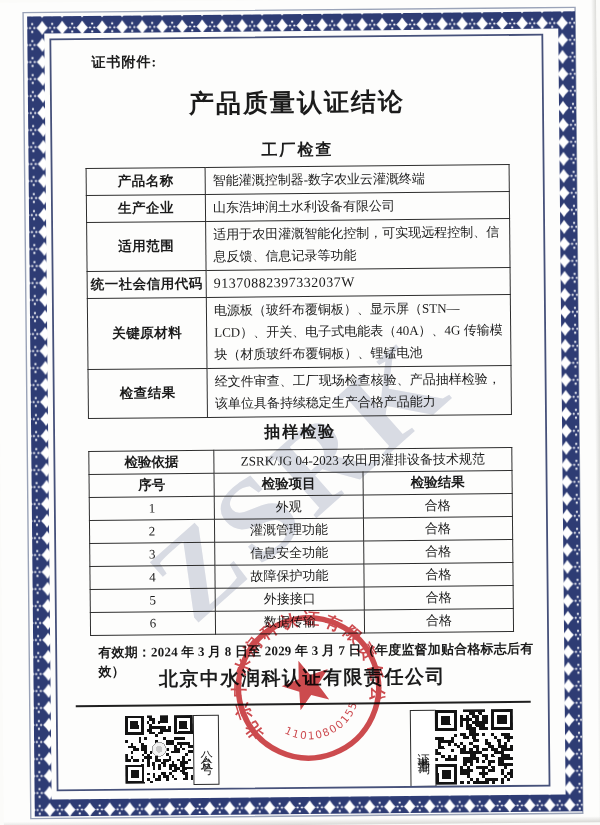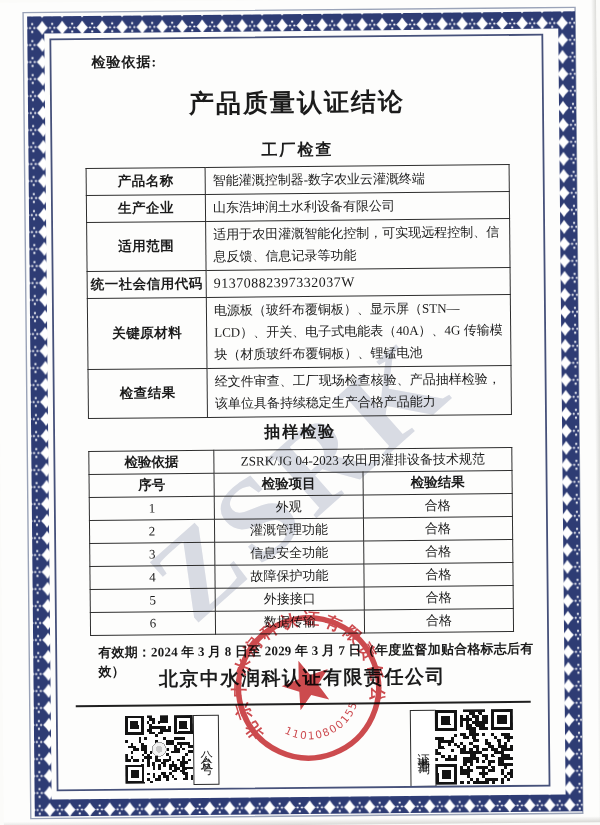--- a/index.html
+++ b/index.html
@@ -76,21 +76,21 @@
       </pattern>
     </defs>
     <rect x="27" y="10" width="552" height="806" fill="none" stroke="#9aa3b8" stroke-width="1.4"></rect>
     <path fill-rule="evenodd" fill="url(#bandpat)" d="M31 14 H579 V814 H31 Z  M48 31 H562 V797 H48 Z"></path>
     <rect x="54" y="37" width="492" height="751" fill="none" stroke="#46517a" stroke-width="1.8"></rect>
   </svg>
 
   <div id="watermark">ZSRK</div>
 
   <div id="content">
-    <div class="note">检验依据:</div>
+    <div class="note">证书附件:</div>
     <div class="title">产品质量认证结论</div>
     <div class="h-sec h1">工厂检查</div>
 
     <div id="tables">
 
       <table class="t1">
         <tbody>
             <tr>
           <td class="lab">产品名称</td>
           <td>智能灌溉控制器-数字农业云灌溉终端</td>

